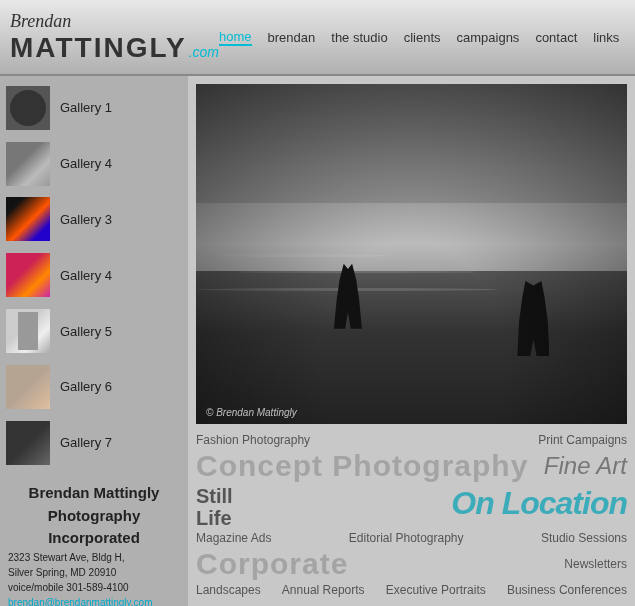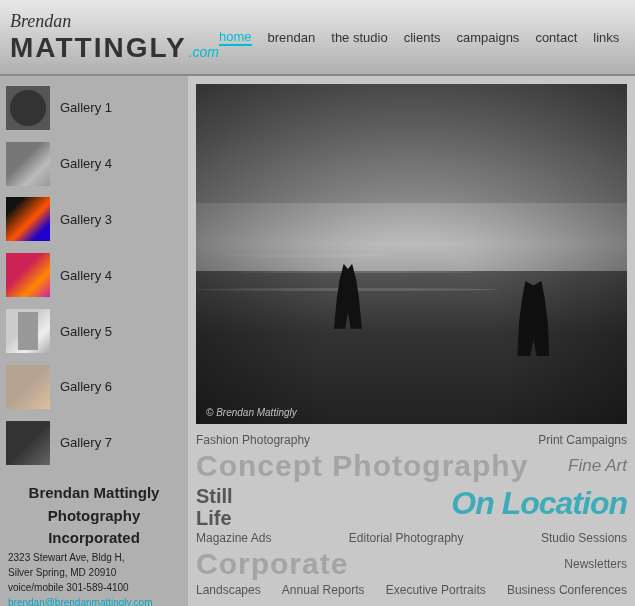--- a/index.html
+++ b/index.html
@@ -191,21 +191,21 @@
       letter-spacing: 1px;
     }
     .stext-on-location {
       font-size: 32px;
       color: rgba(0,160,180,0.7);
       font-style: italic;
       letter-spacing: -1px;
       font-weight: bold;
     }
     .stext-fine-art {
-      font-size: 17px;
+      font-size: 24px;
       font-style: italic;
       color: #777;
     }
     .stext-still-life {
       font-size: 20px;
       font-weight: bold;
       color: #555;
       line-height: 1.1;
     }
   </style>

